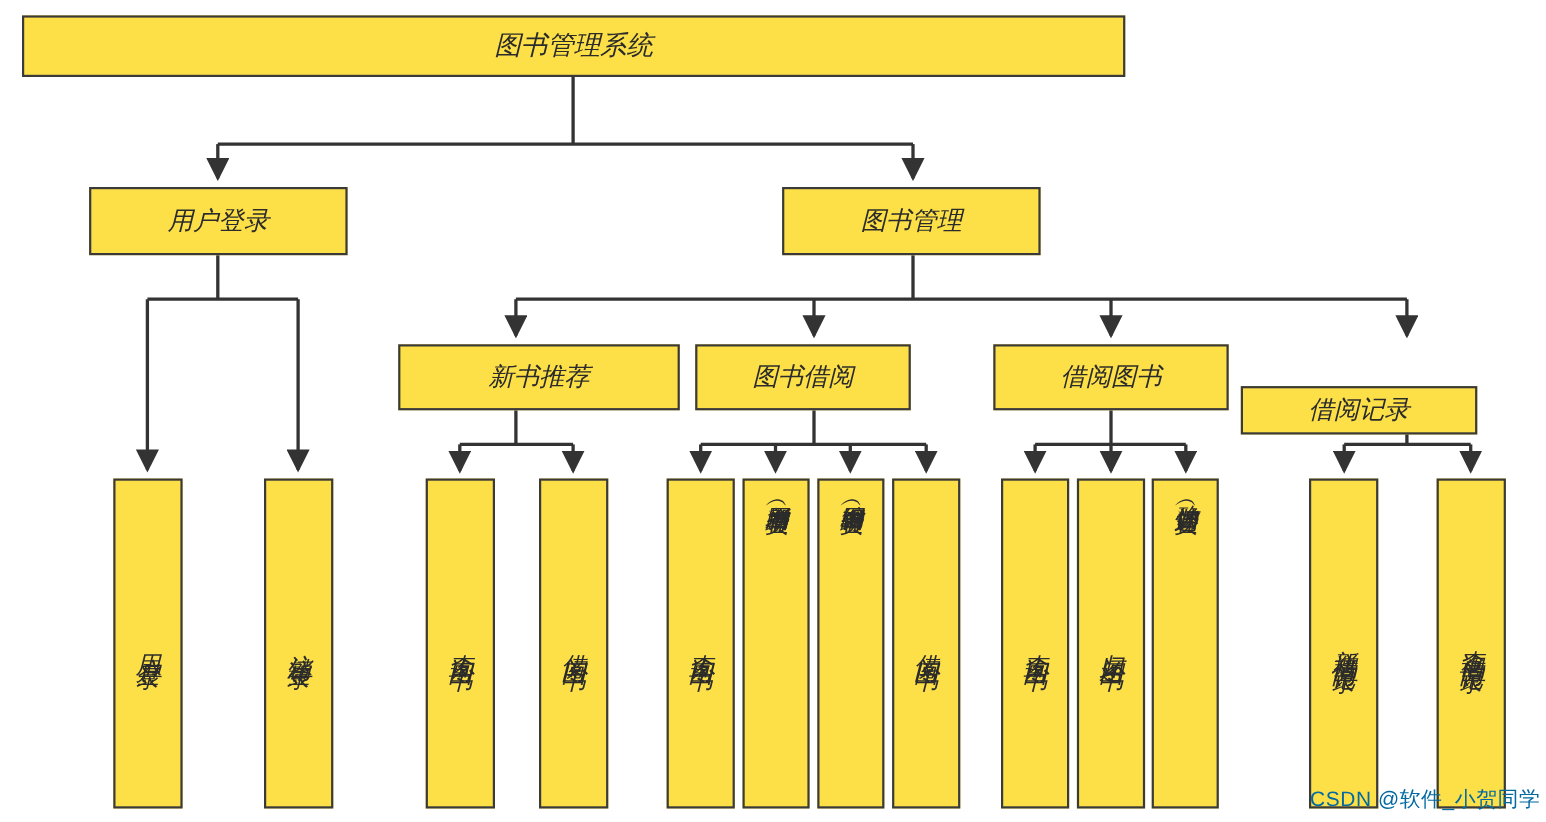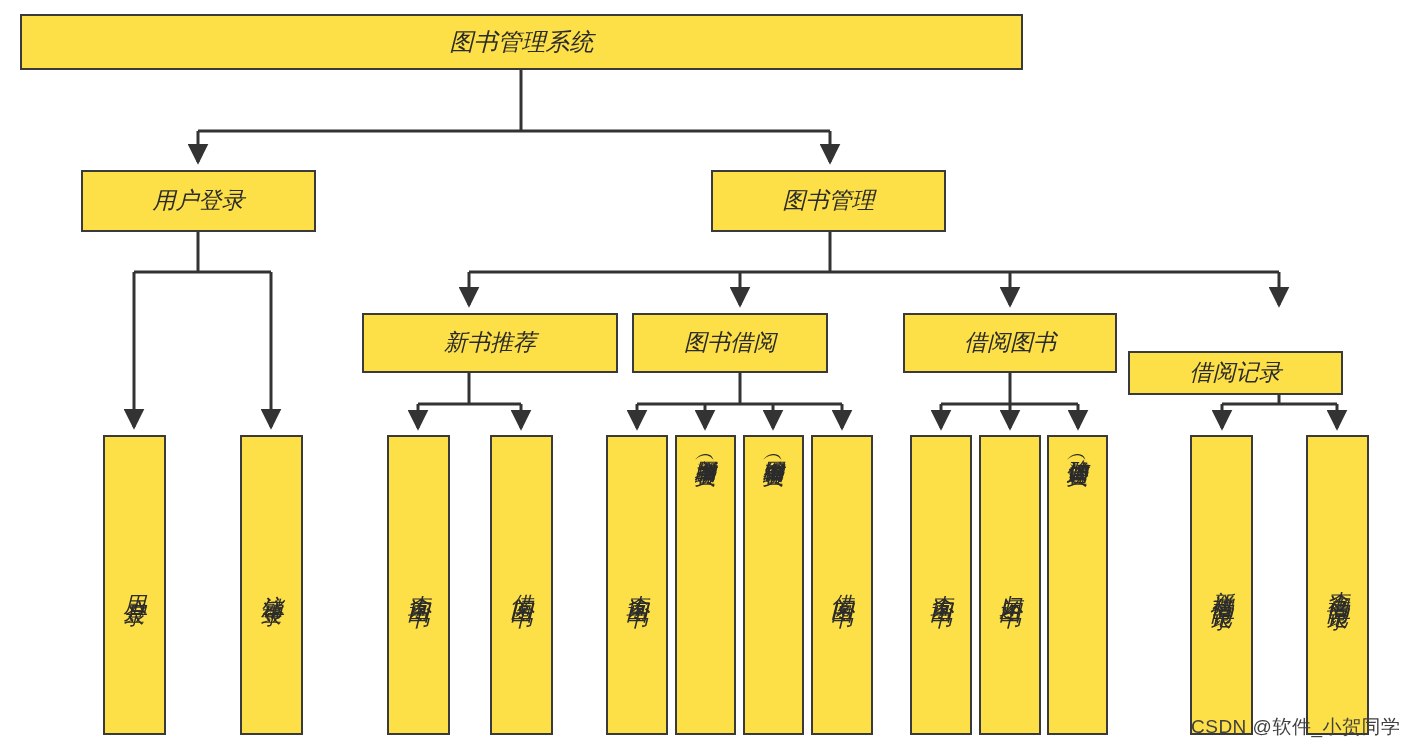--- a/index.html
+++ b/index.html
@@ -68,21 +68,21 @@
   .node-v.tight .node-label {
     letter-spacing: 1px;
     font-size: 21px;
   }
   .node-v.center {
     align-items: center;
     padding-top: 0;
   }
   .watermark {
     position: absolute;
-    color: #404040;
+    color: #0369a1;
     font-size: 19px;
     white-space: nowrap;
     letter-spacing: 0.5px;
     user-select: none;
   }
 </style>
 </head>
 <body>
 
 <div id="diagram-root">

